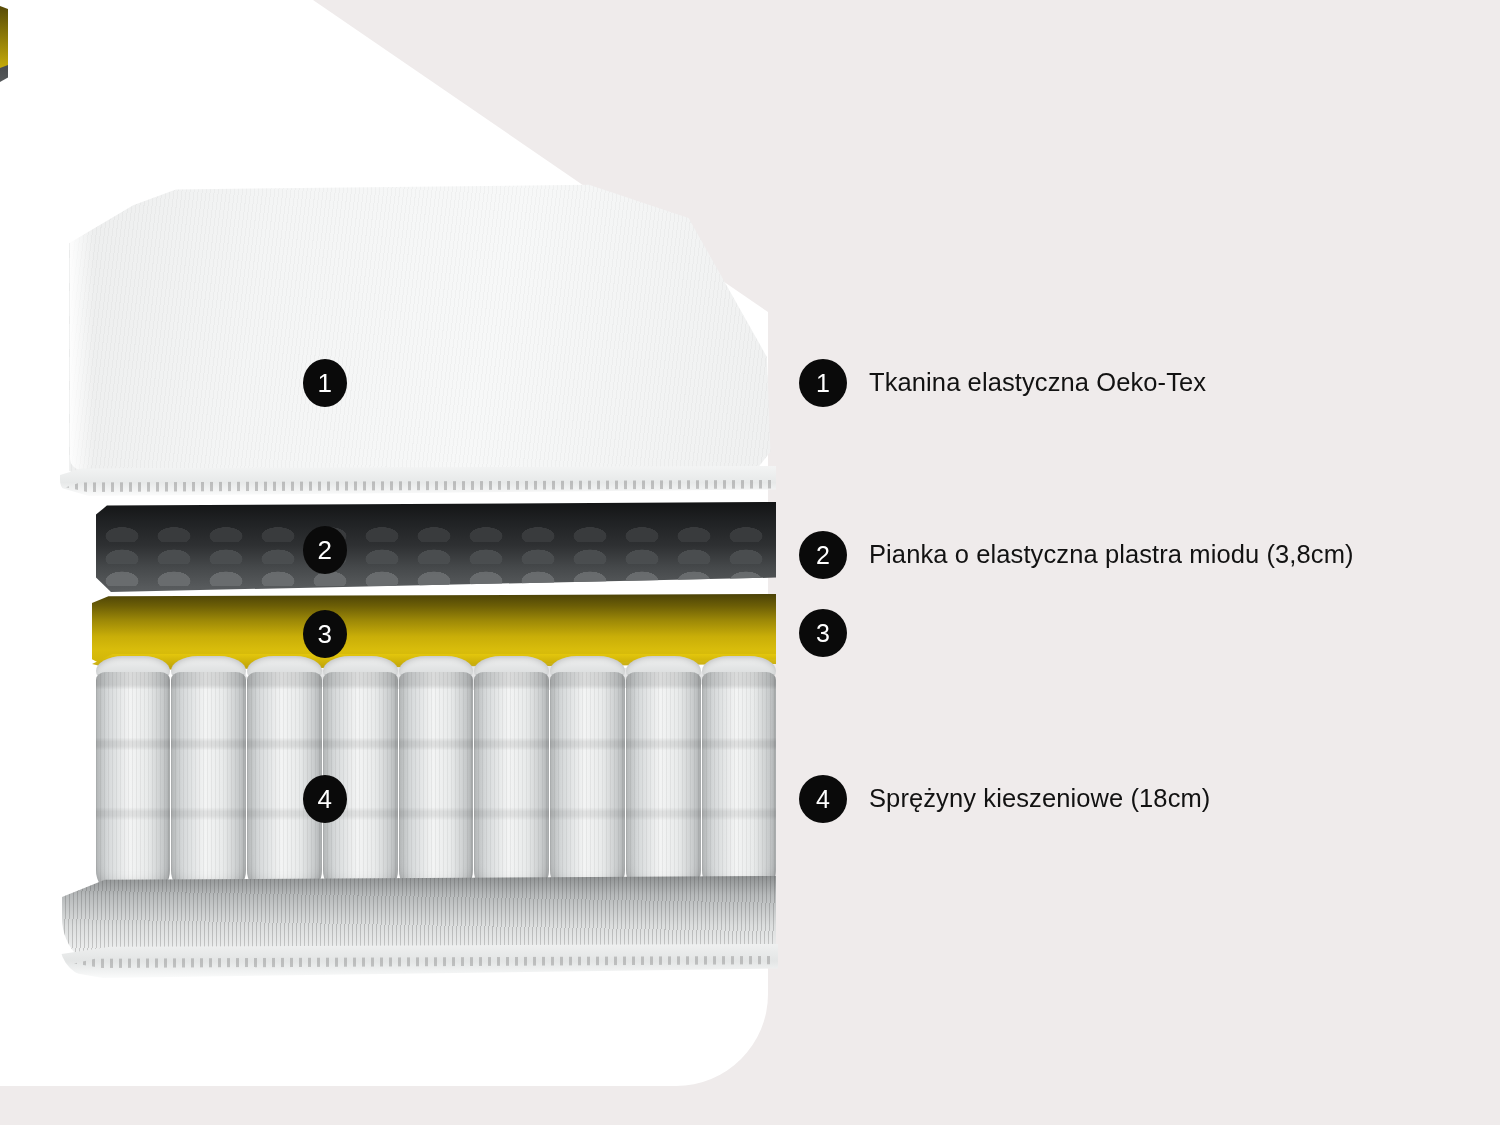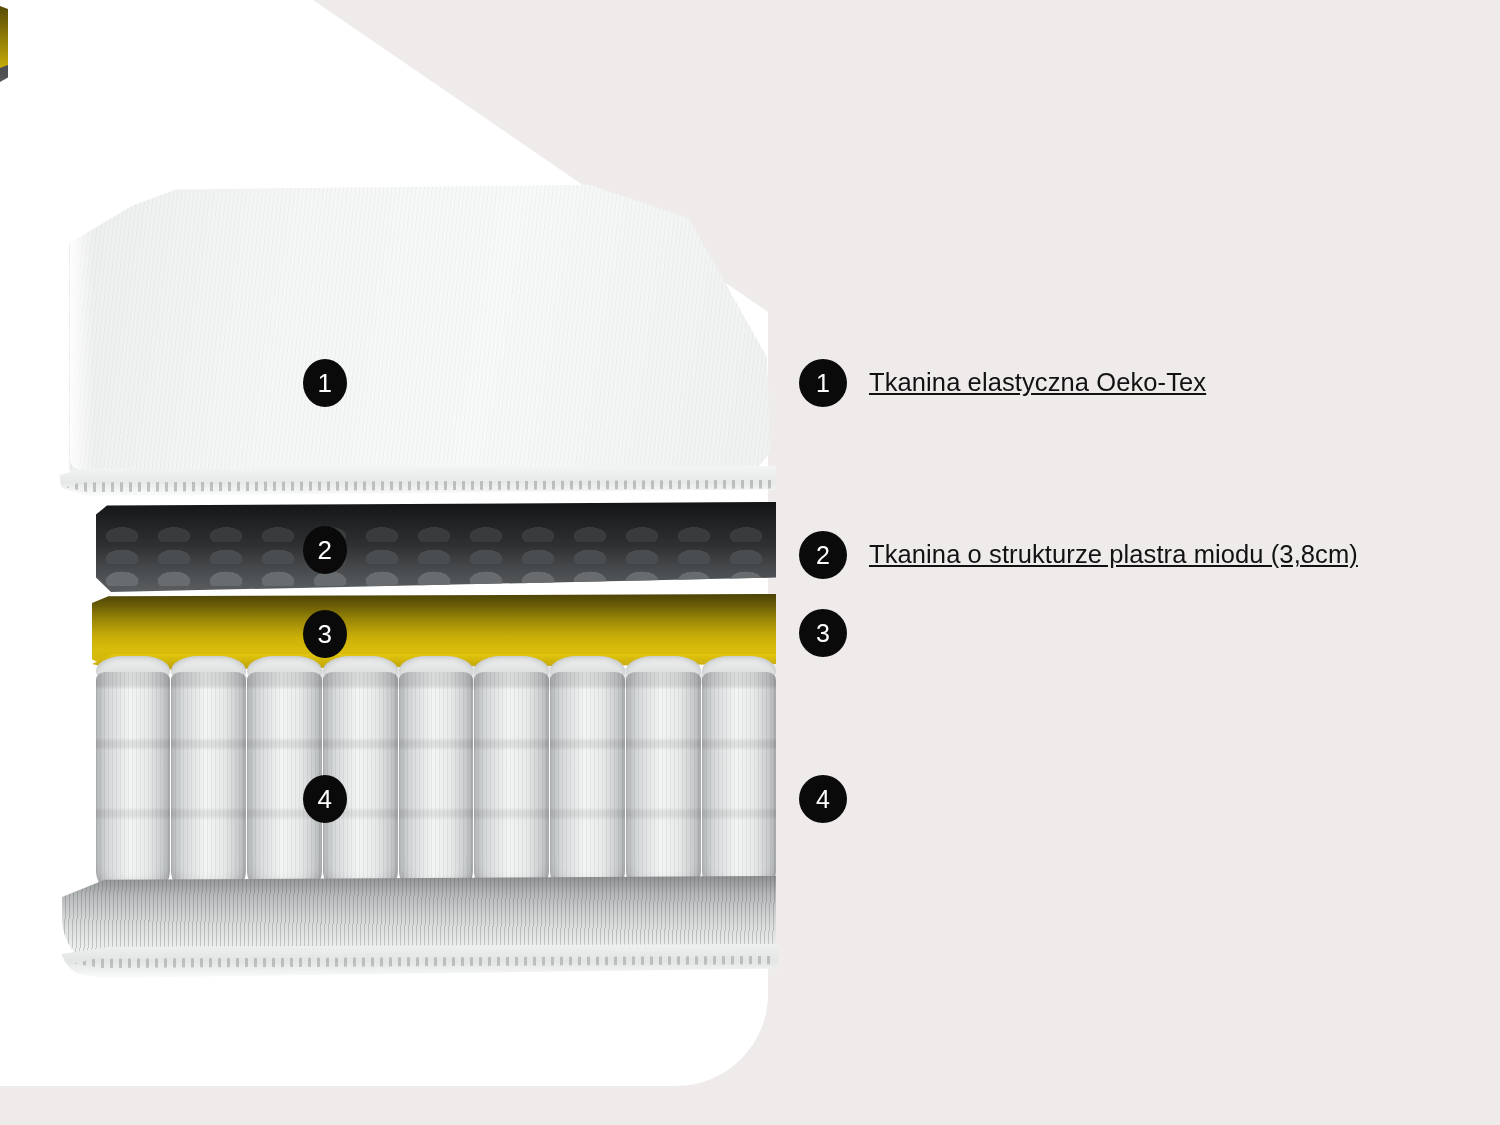--- a/index.html
+++ b/index.html
@@ -198,21 +198,20 @@
   .legend{position:absolute;left:799px;top:0;width:690px;height:1125px}
   .legend-row{
     position:absolute;display:flex;align-items:center;gap:22px;
   }
   .legend-row .badge.leg{
     position:relative;width:48px;height:48px;min-width:48px;font-size:25px;
   }
   .legend-label{
     font-size:25.5px;color:#121212;line-height:1.15;white-space:nowrap;
     letter-spacing:.1px;
-    text-decoration:underline;
   }
   .r1{top:359px;left:0}
   .r2{top:531px;left:0}
   .r3{top:609px;left:0}
   .r4{top:775px;left:0}
 </style>
 </head>
 <body>
 
 <div id="stage">
@@ -299,25 +298,26 @@
 
   <div class="legend">
 
     <div class="legend-row r1">
       <div class="badge leg">1</div>
       <div class="legend-label">Tkanina elastyczna Oeko-Tex</div>
     </div>
 
     <div class="legend-row r2">
       <div class="badge leg">2</div>
-      <div class="legend-label">Tkanina o strukturze plastra miodu (3,8cm)</div>
+      <div class="legend-label">Pianka o elastyczna plastra miodu (3,8cm)</div>
     </div>
 
     <div class="legend-row r3">
       <div class="badge leg">3</div>
     </div>
 
     <div class="legend-row r4">
       <div class="badge leg">4</div>
+      <div class="legend-label">Sprężyny kieszeniowe (18cm)</div>
     </div>
 
   </div>
 </div>
 
 </body></html>

